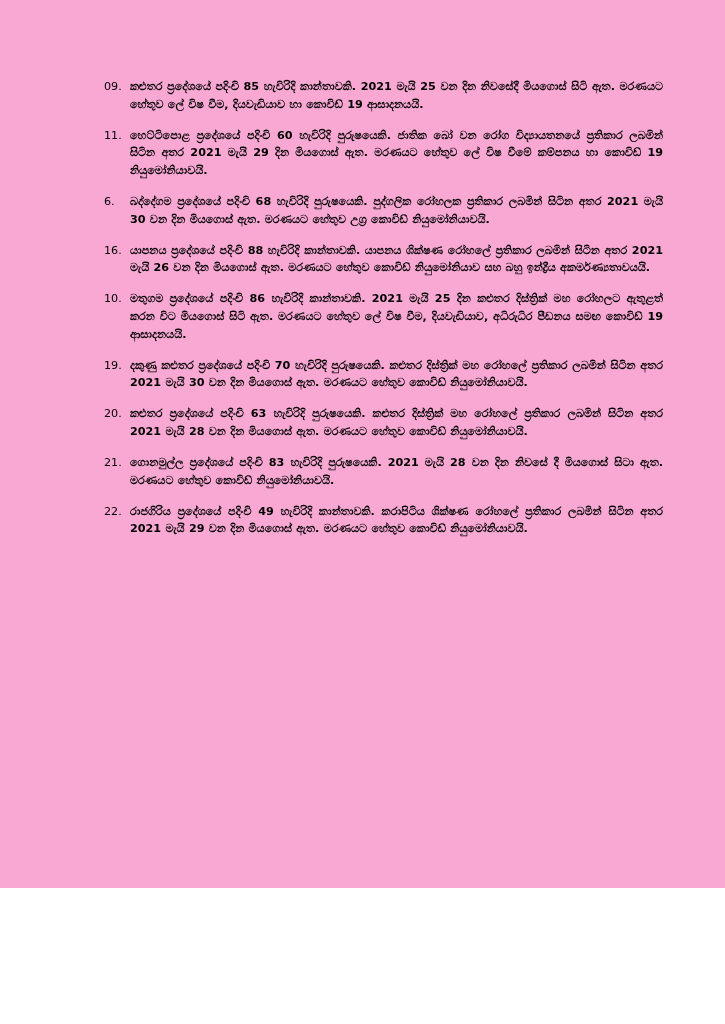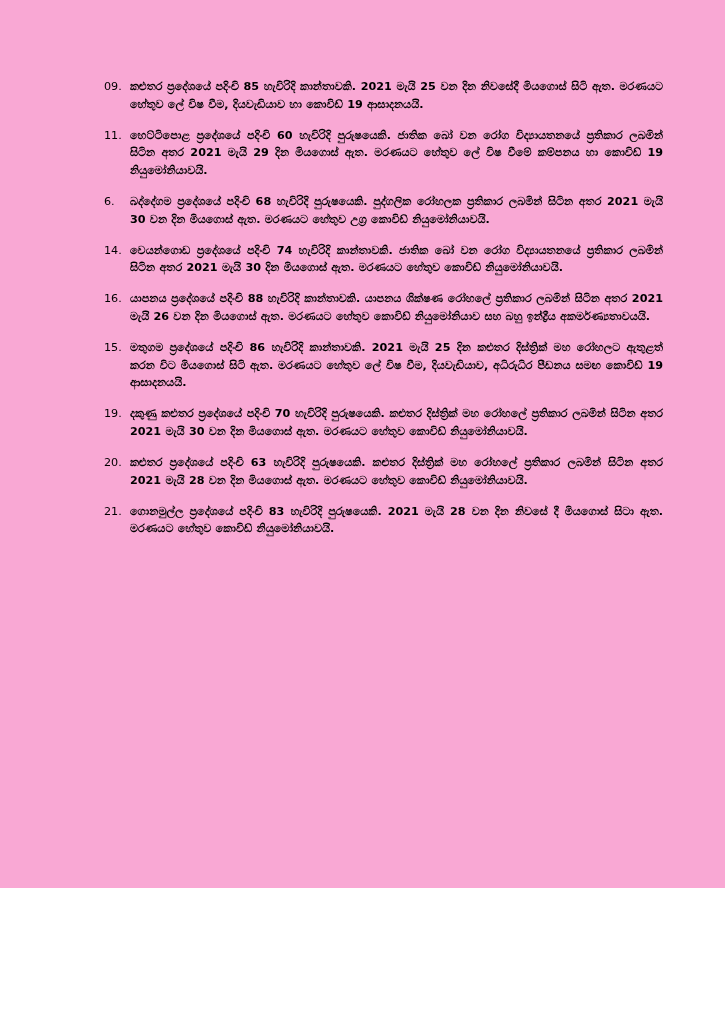--- a/index.html
+++ b/index.html
@@ -65,47 +65,47 @@
       <span class="entry-num">11.</span>
       <span class="entry-text">හෙට්ටිපොළ ප්‍රදේශයේ පදිංචි 60 හැවිරිදි පුරුෂයෙකි. ජාතික බෝ වන රෝග විද්‍යායතනයේ ප්‍රතිකාර ලබමින් සිටින අතර 2021 මැයි 29 දින මියගොස් ඇත. මරණයට හේතුව ලේ විෂ වීමේ කම්පනය හා කොවිඩ් 19 නියුමෝනියාවයි.</span>
     </li>
 
     <li class="entry">
       <span class="entry-num">6.</span>
       <span class="entry-text">බද්දේගම ප්‍රදේශයේ පදිංචි 68 හැවිරිදි පුරුෂයෙකි. පුද්ගලික රෝහලක ප්‍රතිකාර ලබමින් සිටින අතර 2021 මැයි 30 වන දින මියගොස් ඇත. මරණයට හේතුව උග්‍ර කොවිඩ් නියුමෝනියාවයි.</span>
     </li>
 
 
-    <li class="entry">
-      <span class="entry-num">14.</span>
-      <span class="entry-text">වෙයන්ගොඩ ප්‍රදේශයේ පදිංචි 74 හැවිරිදි කාන්තාවකි. ජාතික බෝ වන රෝග විද්‍යායතනයේ ප්‍රතිකාර ලබමින් සිටින අතර 2021 මැයි 30 දින මියගොස් ඇත. මරණයට හේතුව කොවිඩ් නියුමෝනියාවයි.</span>
-    </li>
 
 
     <li class="entry">
       <span class="entry-num">16.</span>
       <span class="entry-text">යාපනය ප්‍රදේශයේ පදිංචි 88 හැවිරිදි කාන්තාවකි. යාපනය ශික්ෂණ රෝහලේ ප්‍රතිකාර ලබමින් සිටින අතර 2021 මැයි 26 වන දින මියගොස් ඇත. මරණයට හේතුව කොවිඩ් නියුමෝනියාව සහ බහු ඉන්ද්‍රීය අකර්මණ්‍යතාවයයි.</span>
     </li>
 
     <li class="entry">
-      <span class="entry-num">15.</span>
+      <span class="entry-num">10.</span>
       <span class="entry-text">මතුගම ප්‍රදේශයේ පදිංචි 86 හැවිරිදි කාන්තාවකි. 2021 මැයි 25 දින කළුතර දිස්ත්‍රික් මහ රෝහලට ඇතුළත් කරන විට මියගොස් සිටි ඇත. මරණයට හේතුව ලේ විෂ වීම, දියවැඩියාව, අධිරුධිර පීඩනය සමඟ කොවිඩ් 19 ආසාදනයයි.</span>
     </li>
 
 
     <li class="entry">
       <span class="entry-num">19.</span>
       <span class="entry-text">දකුණු කළුතර ප්‍රදේශයේ පදිංචි 70 හැවිරිදි පුරුෂයෙකි. කළුතර දිස්ත්‍රික් මහ රෝහලේ ප්‍රතිකාර ලබමින් සිටින අතර 2021 මැයි 30 වන දින මියගොස් ඇත. මරණයට හේතුව කොවිඩ් නියුමෝනියාවයි.</span>
     </li>
 
     <li class="entry">
       <span class="entry-num">20.</span>
       <span class="entry-text">කළුතර ප්‍රදේශයේ පදිංචි 63 හැවිරිදි පුරුෂයෙකි. කළුතර දිස්ත්‍රික් මහ රෝහලේ ප්‍රතිකාර ලබමින් සිටින අතර 2021 මැයි 28 වන දින මියගොස් ඇත. මරණයට හේතුව කොවිඩ් නියුමෝනියාවයි.</span>
     </li>
 
     <li class="entry">
       <span class="entry-num">21.</span>
       <span class="entry-text">ගොනමුල්ල ප්‍රදේශයේ පදිංචි 83 හැවිරිදි පුරුෂයෙකි. 2021 මැයි 28 වන දින නිවසේ දී මියගොස් සිටා ඇත. මරණයට හේතුව කොවිඩ් නියුමෝනියාවයි.</span>
     </li>
 
+    <li class="entry">
+      <span class="entry-num">22.</span>
+      <span class="entry-text">රාජගිරිය ප්‍රදේශයේ පදිංචි 49 හැවිරිදි කාන්තාවකි. කරාපිටිය ශික්ෂණ රෝහලේ ප්‍රතිකාර ලබමින් සිටින අතර 2021 මැයි 29 වන දින මියගොස් ඇත. මරණයට හේතුව කොවිඩ් නියුමෝනියාවයි.</span>
+    </li>
 
   </ol>
 </div>
 
 </body></html>

